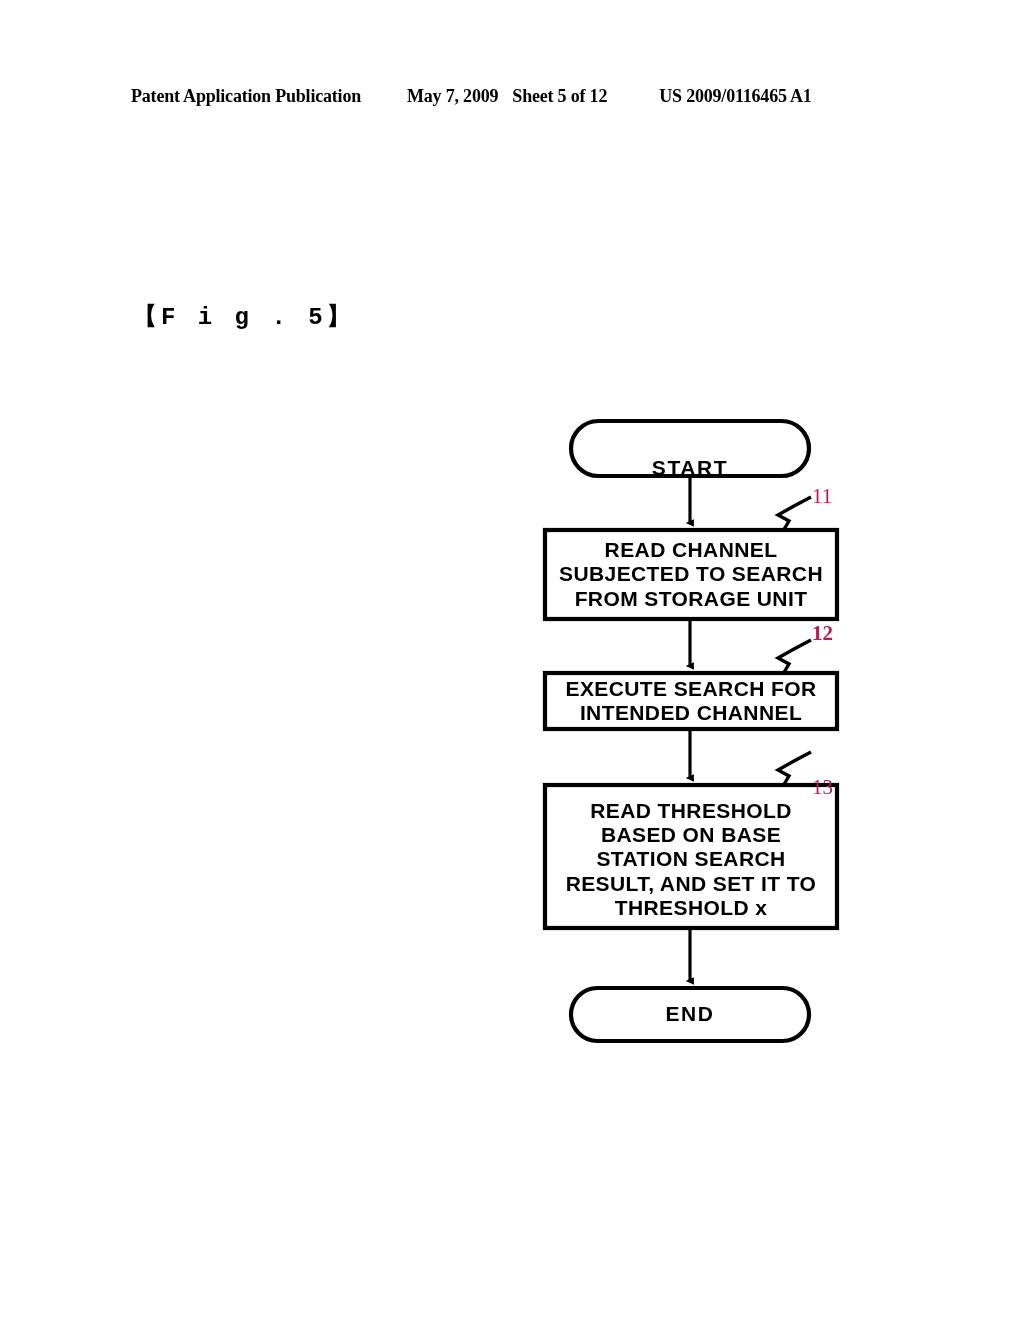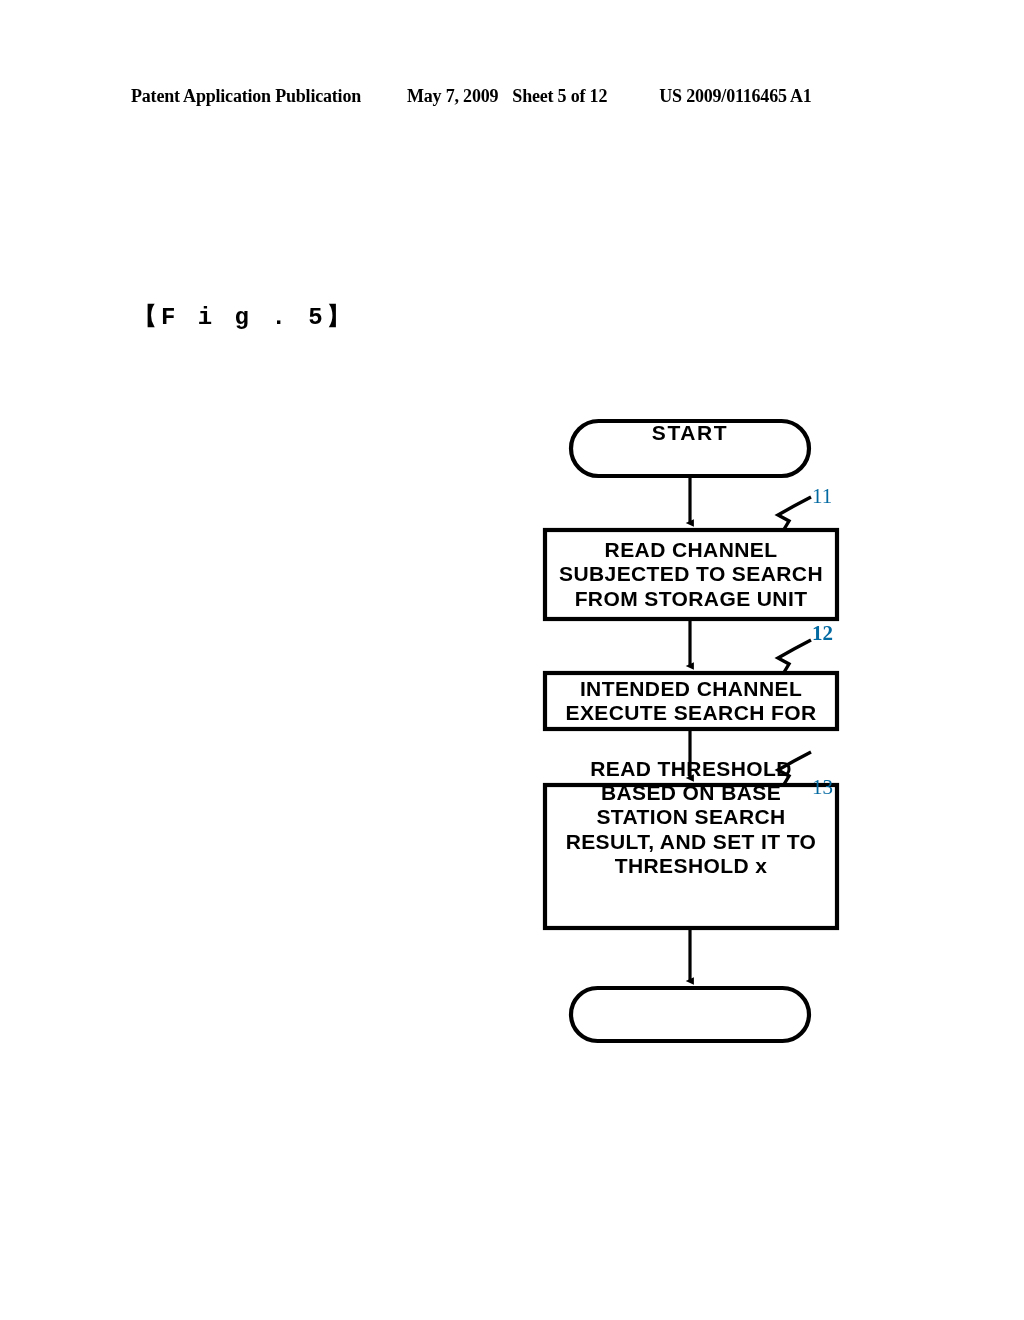--- a/index.html
+++ b/index.html
@@ -79,21 +79,21 @@
 
   .term-text { font-size: 21px; letter-spacing: 1.6px; }
   .proc-text { font-size: 21px; letter-spacing: 0.4px; }
 
   
   .ref-num {
     position: absolute;
     font-family: "Liberation Serif", serif;
     font-size: 21px;
     font-weight: normal;
-    color: #0369a1;
+    color: #be185d;
     white-space: nowrap;
   }
 </style>
 </head>
 <body>
 
 <div class="page-header">
   <span class="hdr-pub">Patent Application Publication</span>
   <span class="hdr-date">May 7, 2009</span>
   <span class="hdr-sheet">Sheet 5 of 12</span>
@@ -129,40 +129,43 @@
 
     <rect x="545" y="785" width="292" height="143" fill="#ffffff" stroke="#000000" stroke-width="4.2"></rect>
 
     <path d="M 783,786 L 789,776 L 778,770 L 794,761 L 811,752" fill="none" stroke="#000000" stroke-width="3.4" stroke-linejoin="miter" stroke-linecap="butt"></path>
 
     <line x1="690" y1="929" x2="690" y2="981" stroke="#000000" stroke-width="3.2" marker-end="url(#arrowhead)"></line>
 
     <rect x="571" y="988" width="238" height="53" rx="26.5" ry="26.5" fill="#ffffff" stroke="#000000" stroke-width="4.2"></rect>
   </svg>
 
-  <div class="node-text term-text" style="left:571px; top:406px; width:238px; height:55px;">
+  <div class="node-text term-text" style="left:571px; top:441px; width:238px; height:55px;">
     <span class="ln">START</span>
   </div>
 
   <div class="node-text proc-text" style="left:545px; top:530px; width:292px; height:89px;text-align:center;">
     <span class="ln">READ CHANNEL</span>
     <span class="ln">SUBJECTED TO SEARCH</span>
     <span class="ln">FROM STORAGE UNIT</span>
   </div>
 
   <div class="node-text proc-text" style="left:545px; top:673px; width:292px; height:56px;">
+    <span class="ln">EXECUTE SEARCH FOR</span>
     <span class="ln">INTENDED CHANNEL</span>
-    <span class="ln">EXECUTE SEARCH FOR</span>
   </div>
 
-  <div class="node-text proc-text" style="left:545px; top:746px; width:292px; height:143px;">
+  <div class="node-text proc-text" style="left:545px; top:788px; width:292px; height:143px;">
     <span class="ln">READ THRESHOLD</span>
     <span class="ln">BASED ON BASE</span>
     <span class="ln">STATION SEARCH</span>
     <span class="ln">RESULT, AND SET IT TO</span>
     <span class="ln">THRESHOLD x</span>
   </div>
 
+  <div class="node-text term-text" style="left:571px; top:988px; width:238px; height:53px;">
+    <span class="ln">END</span>
+  </div>
 
   <div class="ref-num" style="left:812px; top:484px;">11</div>
   <div class="ref-num" style="left:812px; top:621px;font-weight:bold;">12</div>
   <div class="ref-num" style="left:812px; top:739px;margin-top:36px;">13</div>
 </div>
 
 </body></html>

